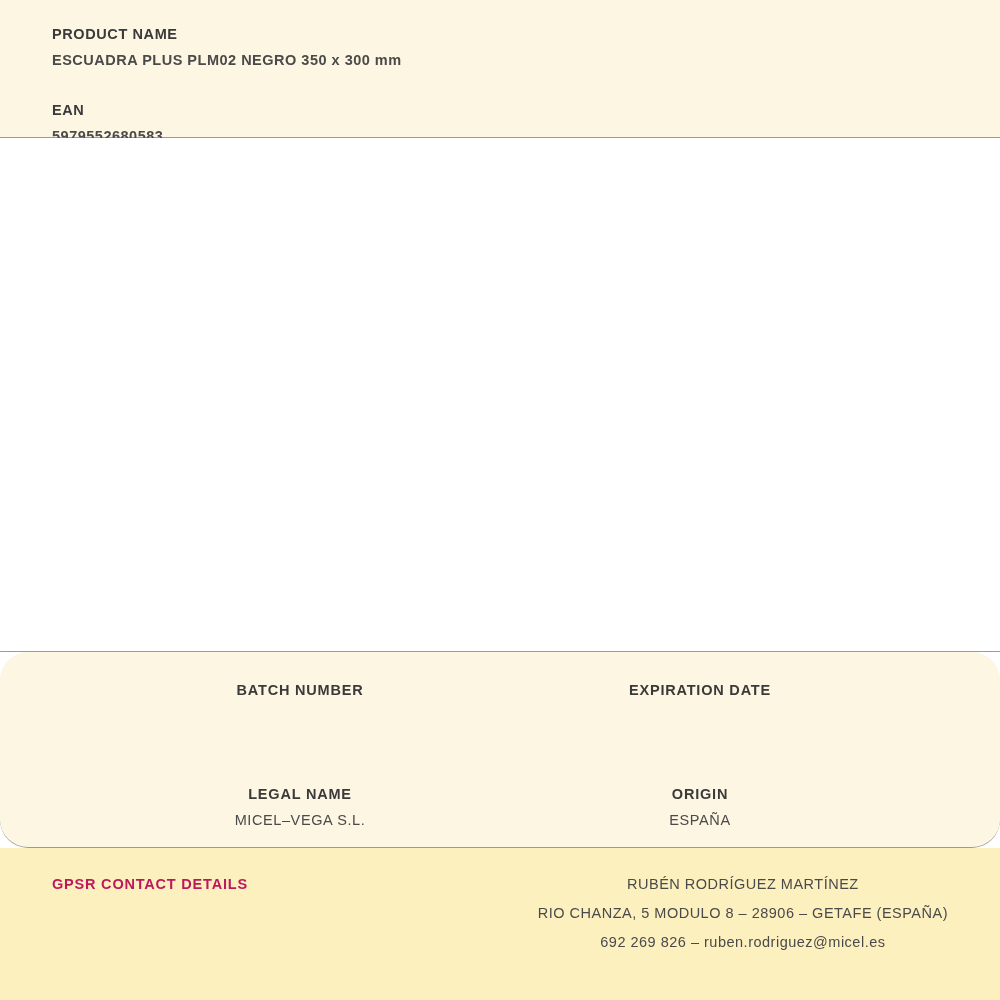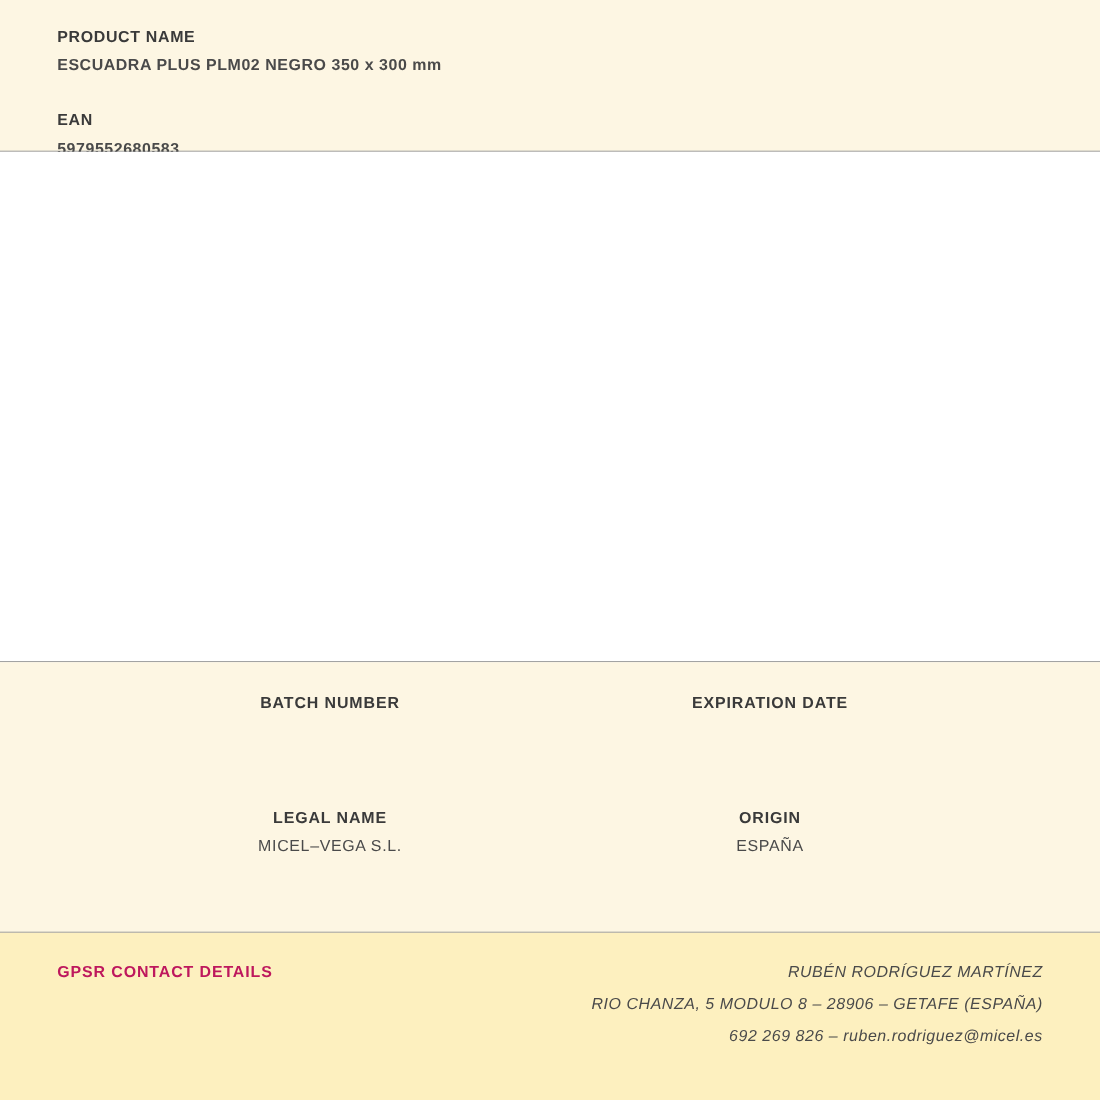--- a/index.html
+++ b/index.html
@@ -54,21 +54,22 @@
     flex: 1 1 auto;
     border-bottom: 1px solid #9a9a9a;
   }
 
   
   .details-section {
     background: #fdf6e3;
     box-sizing: border-box;
     padding: 30px 0 22px 0;
     border-bottom: 1px solid #9a9a9a;
-    height: 246px;
+    height: 196px;
+    border-radius: 28px;
   }
   .details-grid {
     display: grid;
     grid-template-columns: 1fr 1fr;
     width: 800px;
     margin: 0 auto;
     text-align: center;
   }
   .detail-cell {
     padding: 0 10px;
@@ -104,22 +105,21 @@
   }
   .footer-title {
     font-size: 14.5px;
     font-weight: bold;
     letter-spacing: 0.8px;
     color: #be185d;
     margin: 0;
     white-space: nowrap;
   }
   .footer-contact {
-    text-align: right;
-    font-style: italic;
+    text-align: center;
   }
   .footer-line {
     font-size: 14.5px;
     letter-spacing: 0.5px;
     color: #4a4a4a;
     margin: 0 0 13px 0;
     white-space: nowrap;
   }
   .footer-line:last-child {
     margin-bottom: 16px;

